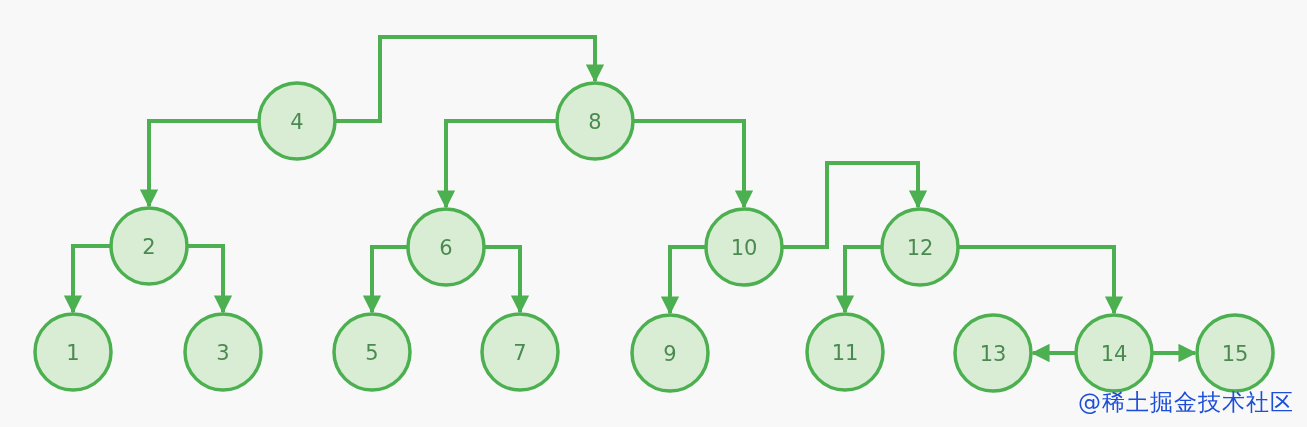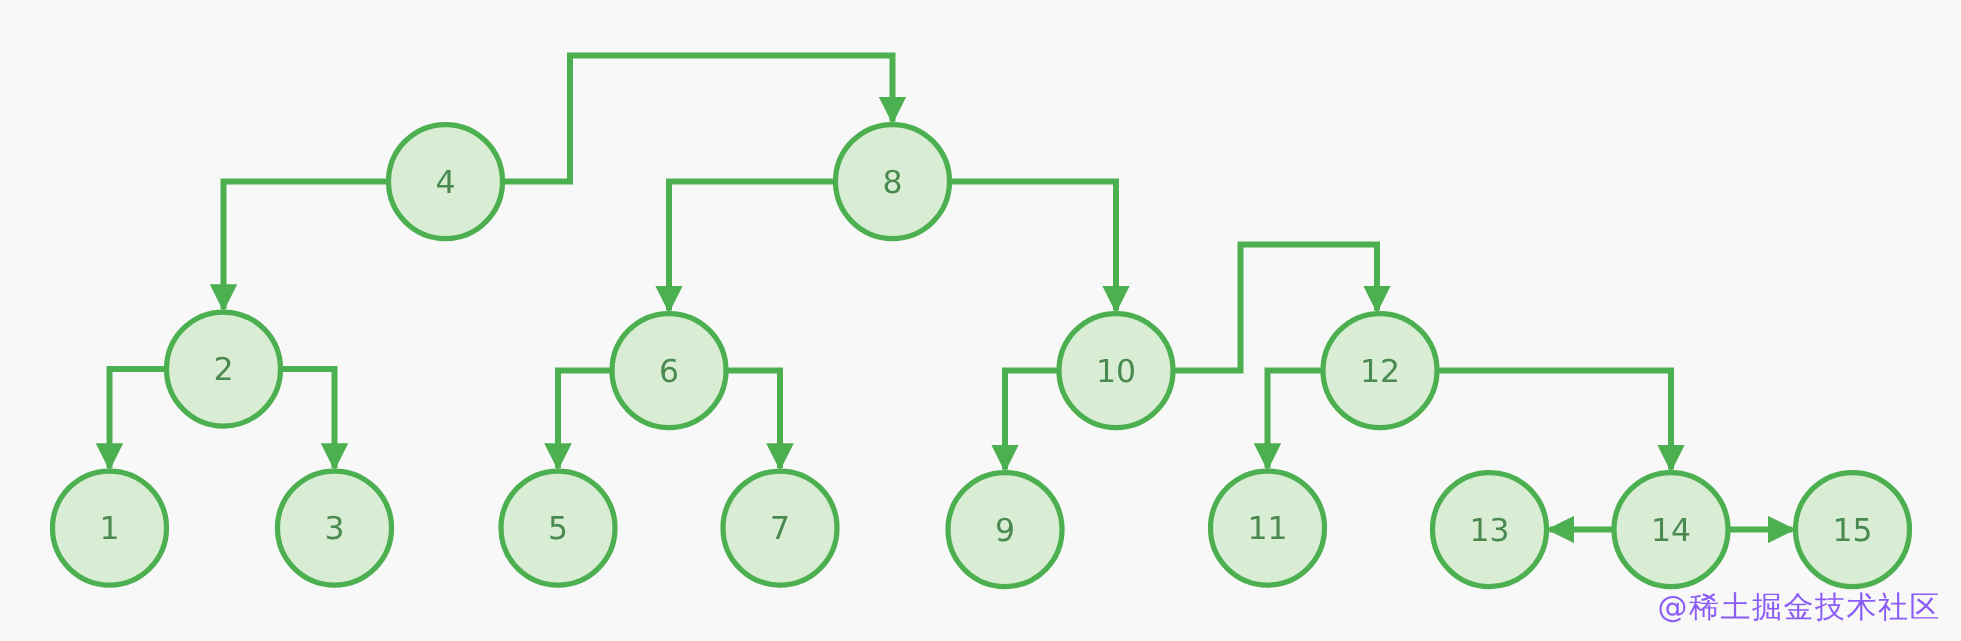--- a/index.html
+++ b/index.html
@@ -102,13 +102,13 @@
       <g>
         <circle cx="1114" cy="353" r="38" fill="#d8edd4" stroke="#4caf50" stroke-width="3.5"></circle>
         <text x="1114" y="353" text-anchor="middle" dy="0.36em" fill="#4a8a50" font-size="21">14</text>
       </g>
       <g>
         <circle cx="1235" cy="353" r="38" fill="#d8edd4" stroke="#4caf50" stroke-width="3.5"></circle>
         <text x="1235" y="353" text-anchor="middle" dy="0.36em" fill="#4a8a50" font-size="21">15</text>
       </g>
     </svg>
   </div>
-<div class="watermark" style="color: #8b5cf6; font-size: 20px;">@稀土掘金技术社区</div>
+<div class="watermark" style="color: #1d4ed8; font-size: 23px;">@稀土掘金技术社区</div>
 
 </body></html>

